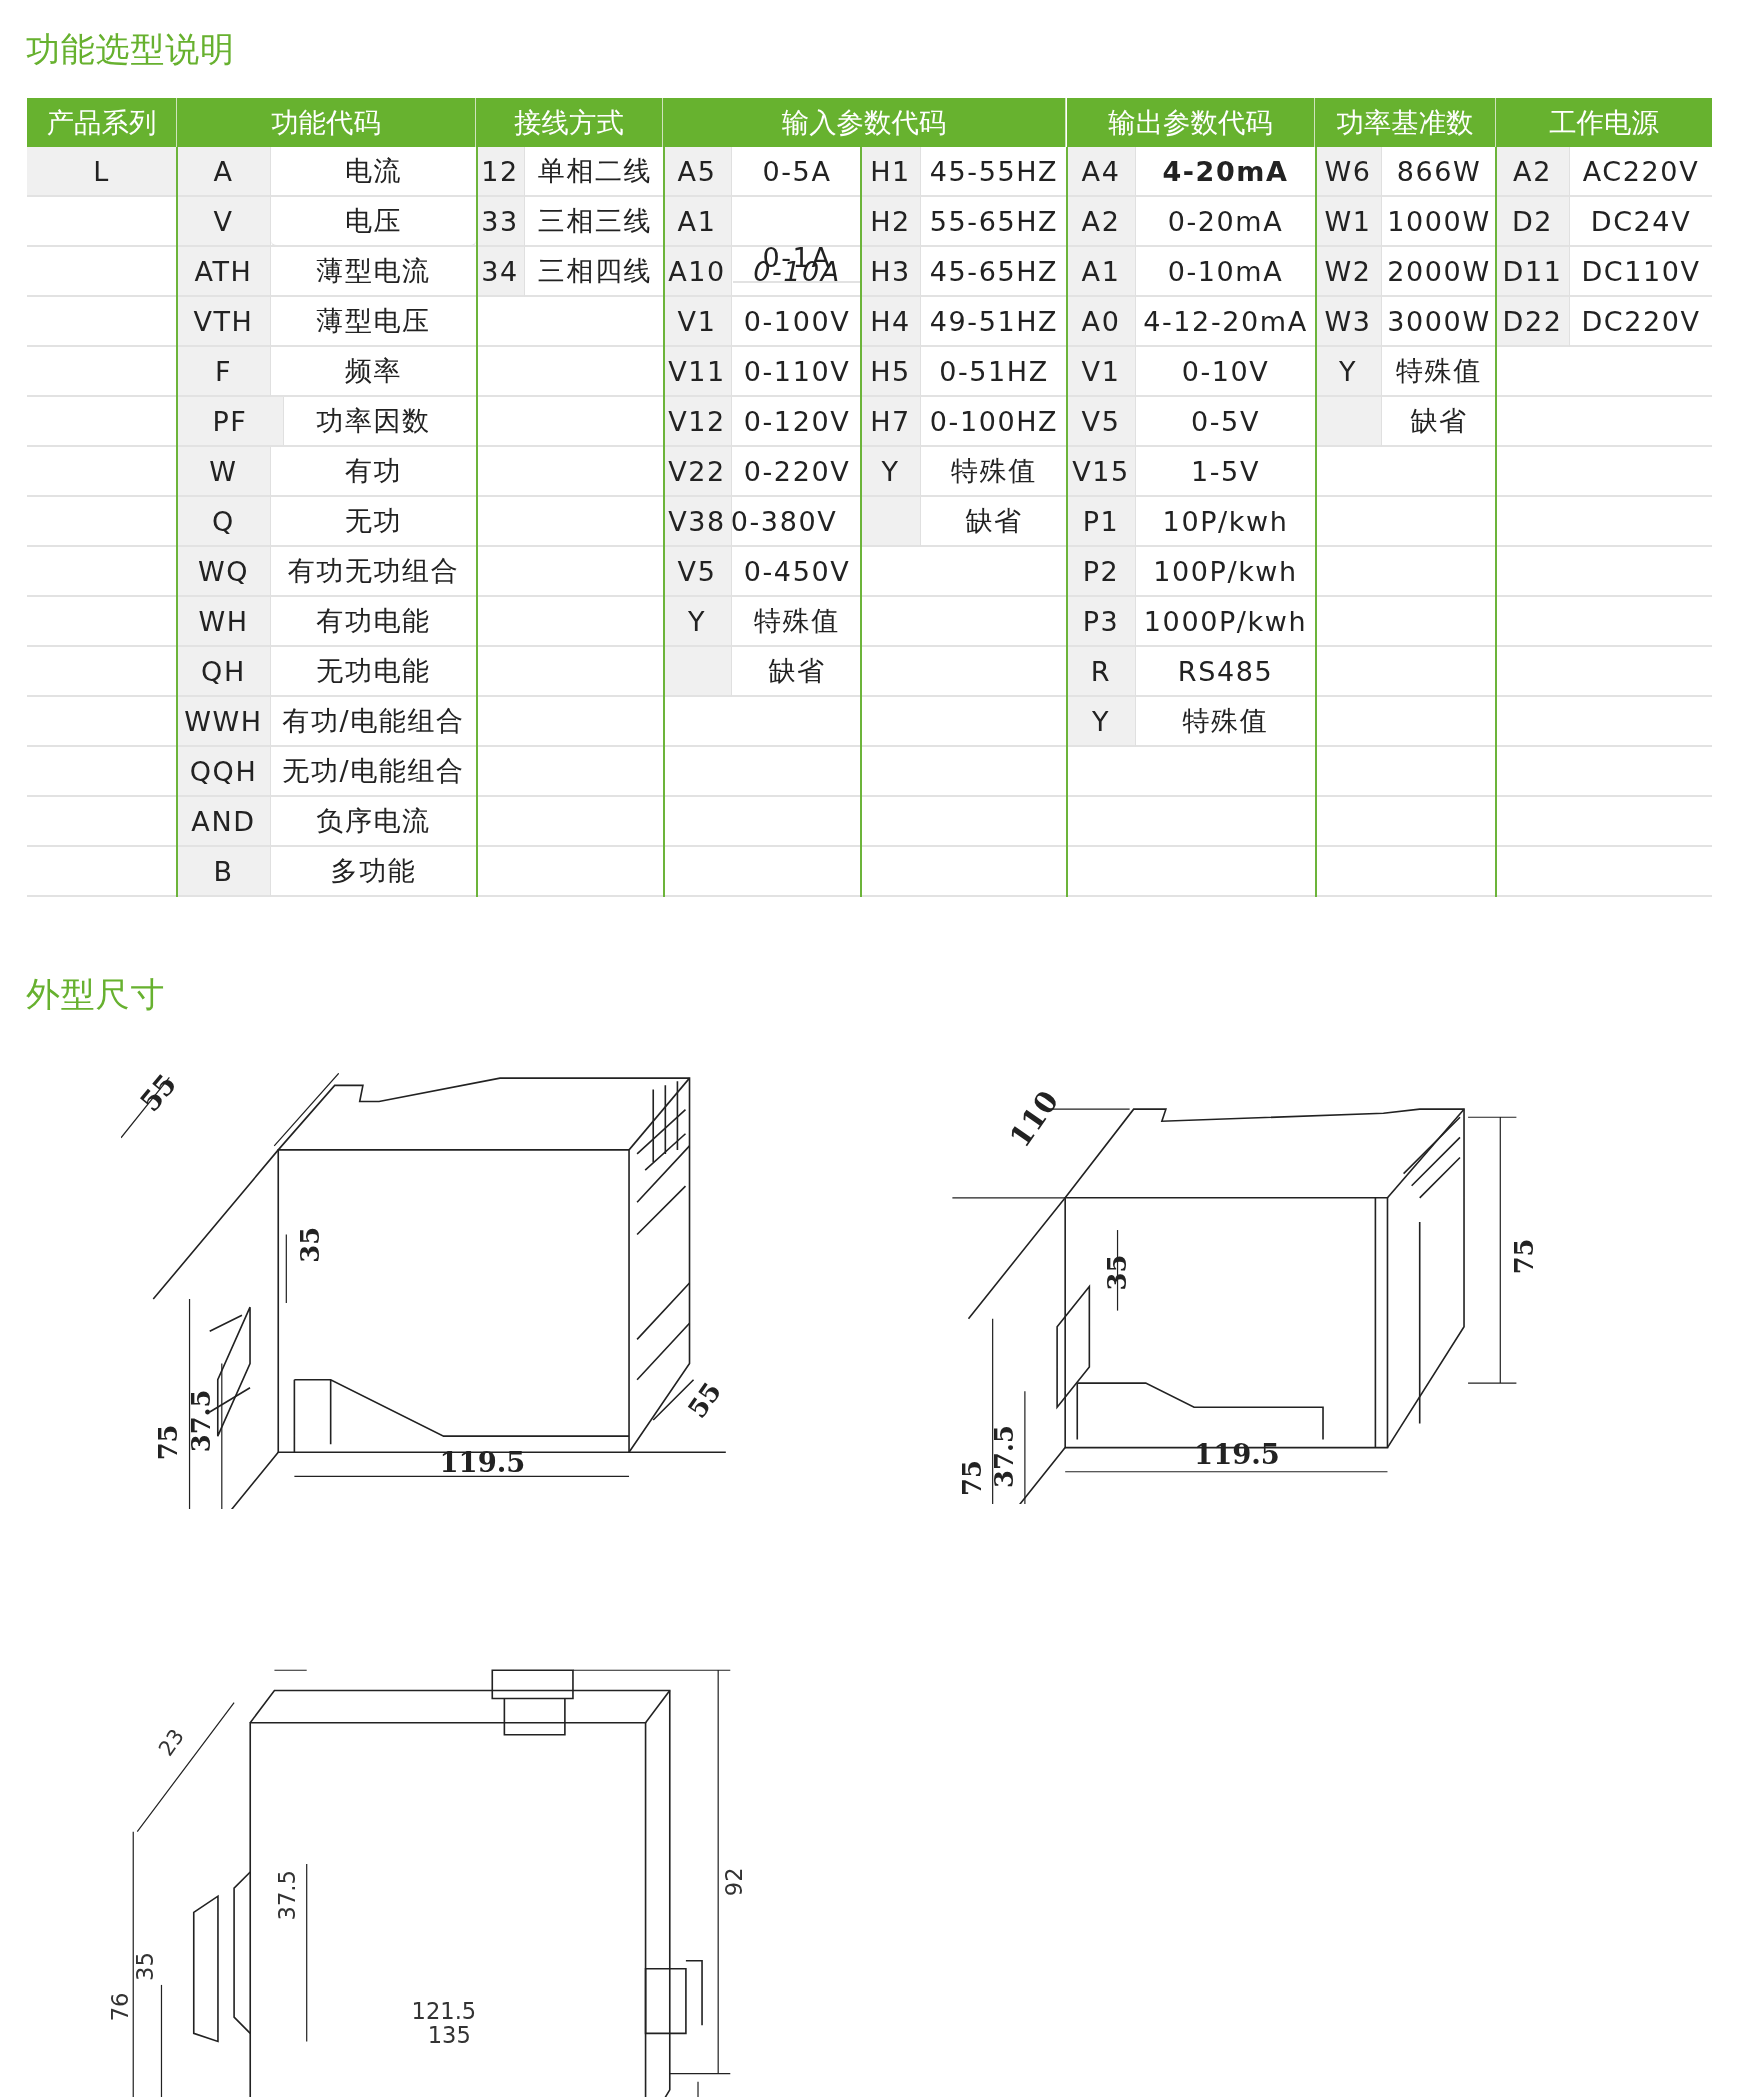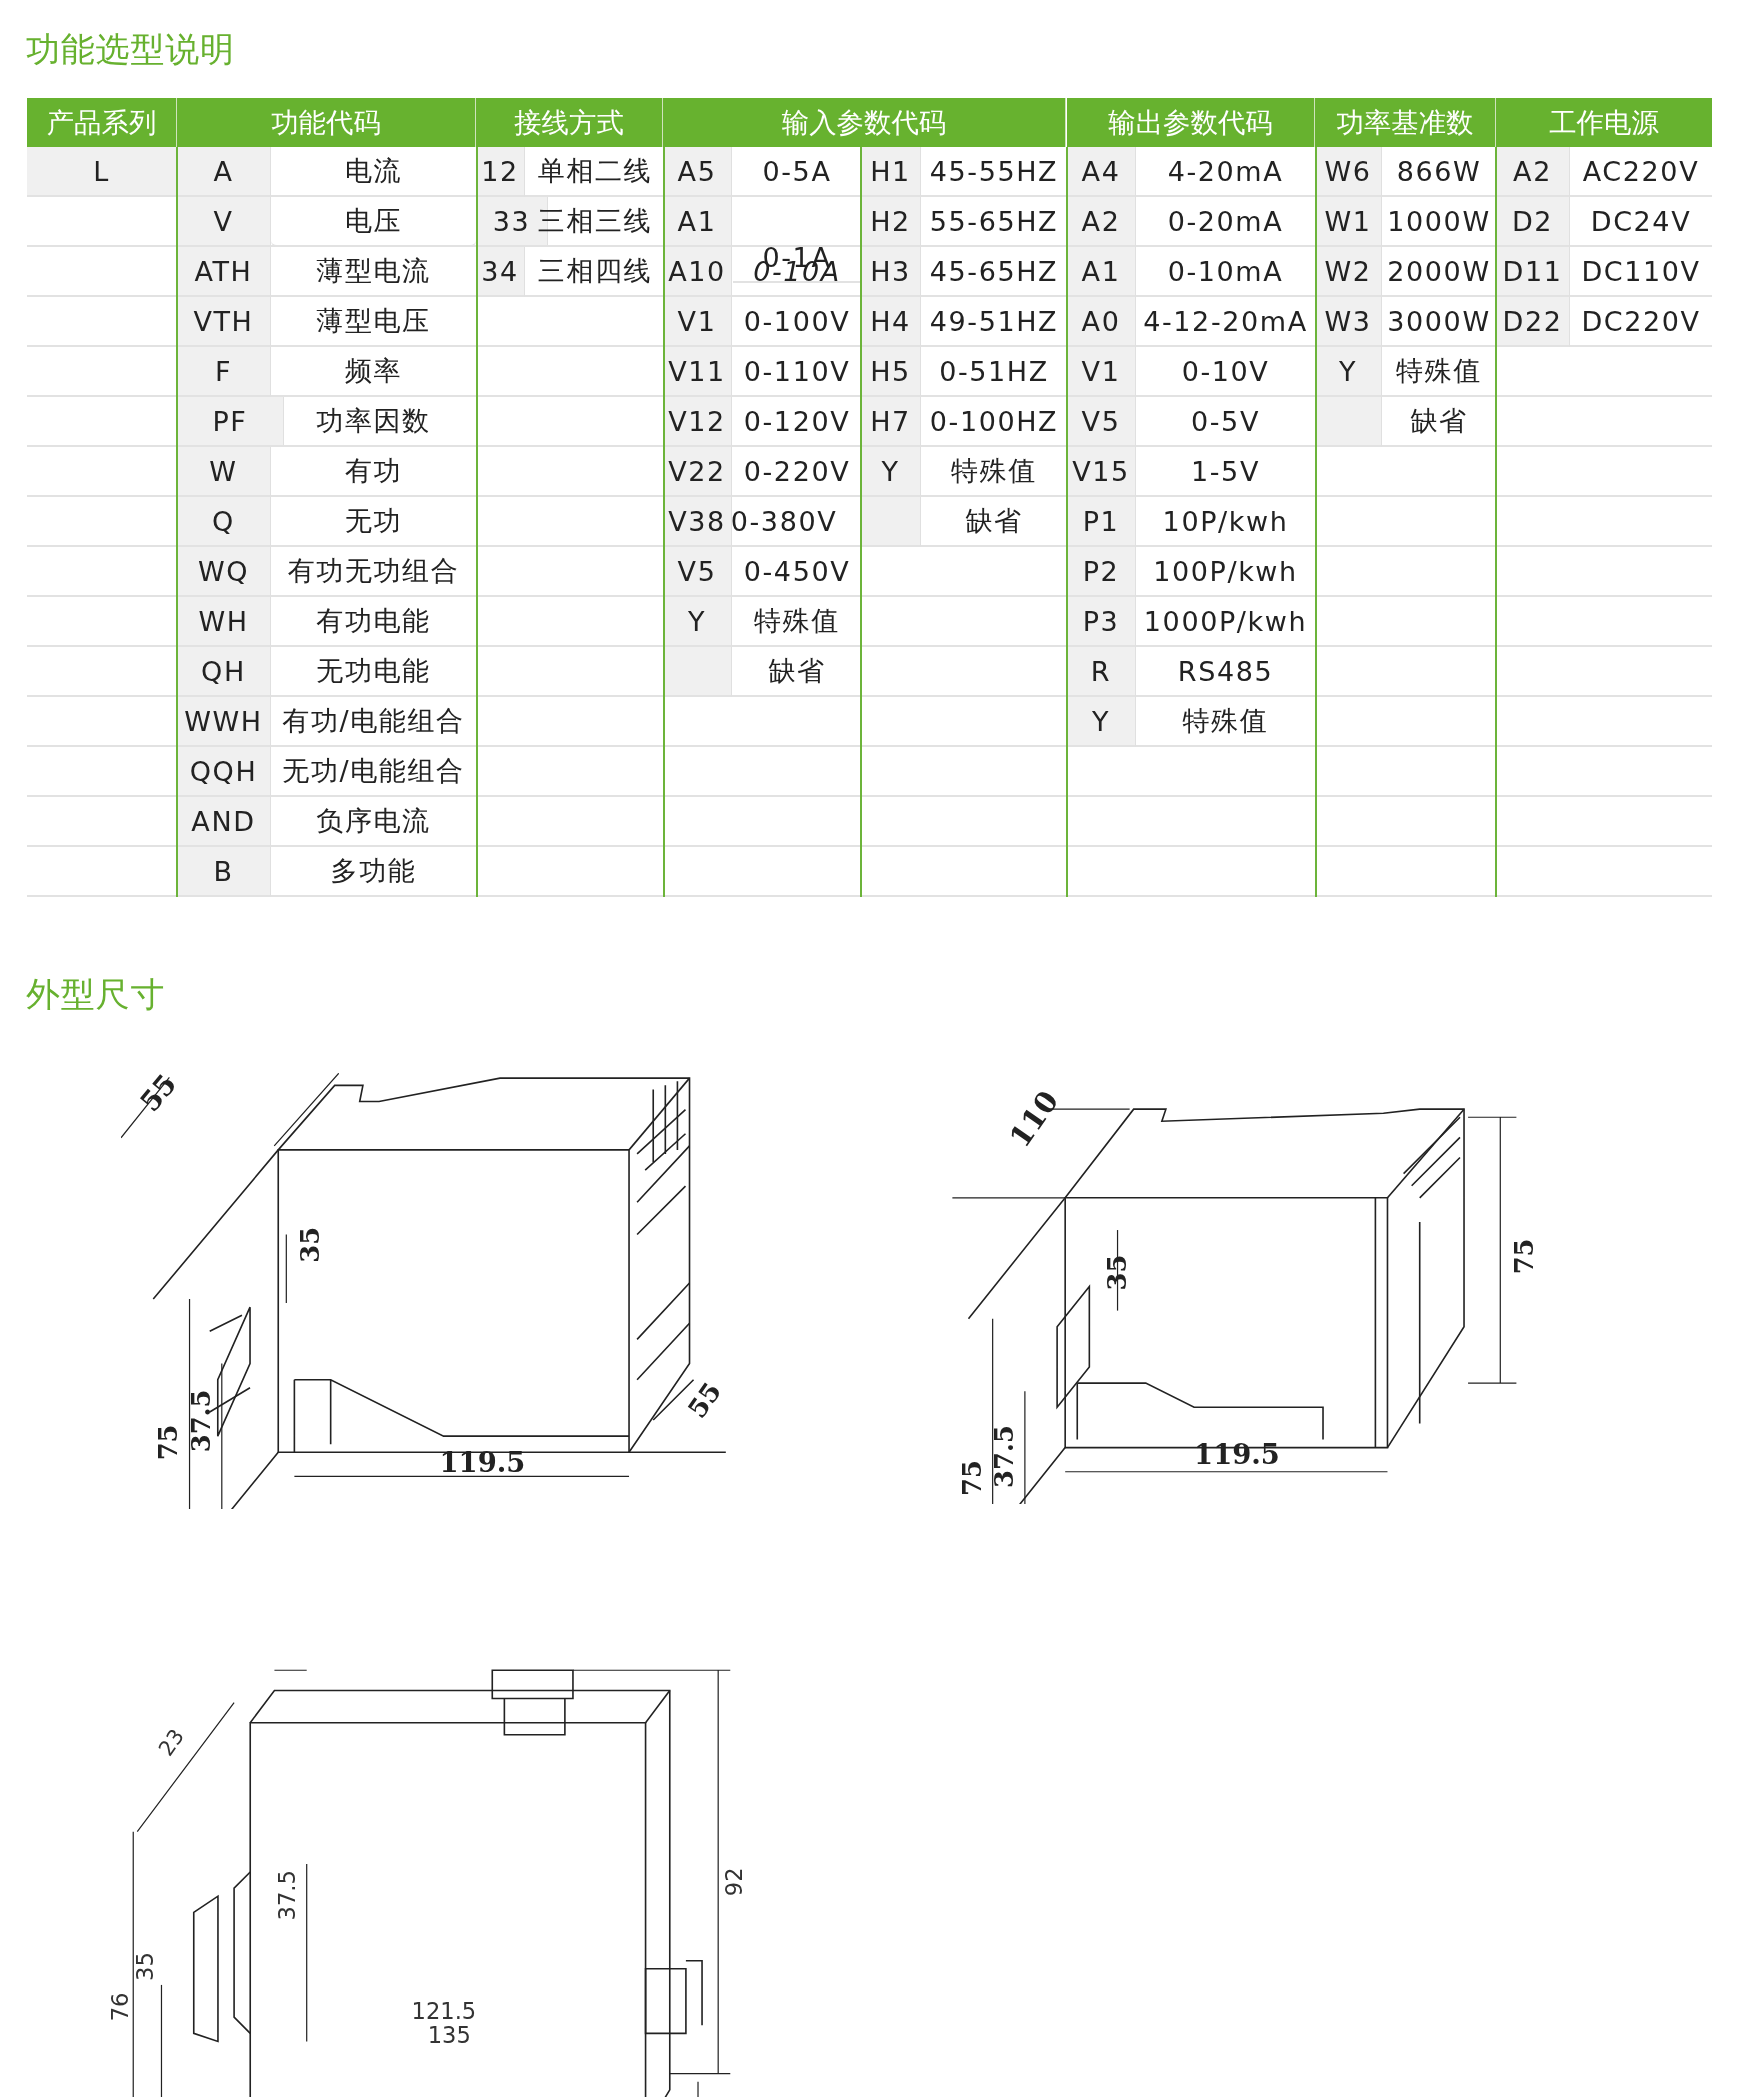--- a/index.html
+++ b/index.html
@@ -72,21 +72,21 @@
     <div class="cell code" style="left: 150px; width: 94px; top: 599px;">WWH</div>
     <div class="cell " style="left: 244px; width: 205px; top: 599px;">有功/电能组合</div>
     <div class="cell code" style="left: 150px; width: 94px; top: 649px;">QQH</div>
     <div class="cell " style="left: 244px; width: 205px; top: 649px;">无功/电能组合</div>
     <div class="cell code" style="left: 150px; width: 94px; top: 699px;">AND</div>
     <div class="cell " style="left: 244px; width: 205px; top: 699px;">负序电流</div>
     <div class="cell code" style="left: 150px; width: 94px; top: 749px;">B</div>
     <div class="cell " style="left: 244px; width: 205px; top: 749px;">多功能</div>
     <div class="cell code" style="left: 449px; width: 49px; top: 49px;">12</div>
     <div class="cell " style="left: 499px; width: 138px; top: 49px;">单相二线</div>
-    <div class="cell code" style="left: 449px; width: 72px; top: 99px;">33</div>
+    <div class="cell code" style="left: 449px; width: 49px; top: 99px;">33</div>
     <div class="cell " style="left: 499px; width: 138px; top: 99px;">三相三线</div>
     <div class="cell code" style="left: 449px; width: 49px; top: 149px;">34</div>
     <div class="cell " style="left: 499px; width: 138px; top: 149px;">三相四线</div>
     <div class="cell code" style="left: 636px; width: 69px; top: 49px;">A5</div>
     <div class="cell " style="left: 706px; width: 128px; top: 49px;">0-5A</div>
     <div class="cell code" style="left: 636px; width: 69px; top: 99px;">A1</div>
     <div class="cell " style="left: 706px; width: 128px; top: 99px; margin-top: 36px;">0-1A</div>
     <div class="cell code" style="left: 636px; width: 69px; top: 149px;">A10</div>
     <div class="cell " style="left: 706px; width: 128px; top: 149px; font-style: italic;">0-10A</div>
     <div class="cell code" style="left: 636px; width: 69px; top: 199px;">V1</div>
@@ -115,21 +115,21 @@
     <div class="cell " style="left: 894px; width: 146px; top: 199px;">49-51HZ</div>
     <div class="cell code" style="left: 834px; width: 60px; top: 249px;">H5</div>
     <div class="cell " style="left: 894px; width: 146px; top: 249px;">0-51HZ</div>
     <div class="cell code" style="left: 834px; width: 60px; top: 299px;">H7</div>
     <div class="cell " style="left: 894px; width: 146px; top: 299px;">0-100HZ</div>
     <div class="cell code" style="left: 834px; width: 60px; top: 349px;">Y</div>
     <div class="cell " style="left: 894px; width: 146px; top: 349px;">特殊值</div>
     <div class="cell code" style="left: 834px; width: 60px; top: 399px;"></div>
     <div class="cell " style="left: 894px; width: 146px; top: 399px;">缺省</div>
     <div class="cell code" style="left: 1040px; width: 69px; top: 49px;">A4</div>
-    <div class="cell " style="left: 1109px; width: 179px; top: 49px;">4-20mA</div>
+    <div class="cell " style="left: 1109px; width: 179px; top: 49px; font-weight: bold;">4-20mA</div>
     <div class="cell code" style="left: 1040px; width: 69px; top: 99px;">A2</div>
     <div class="cell " style="left: 1109px; width: 179px; top: 99px;">0-20mA</div>
     <div class="cell code" style="left: 1040px; width: 69px; top: 149px;">A1</div>
     <div class="cell " style="left: 1109px; width: 179px; top: 149px;">0-10mA</div>
     <div class="cell code" style="left: 1040px; width: 69px; top: 199px;">A0</div>
     <div class="cell " style="left: 1109px; width: 179px; top: 199px;">4-12-20mA</div>
     <div class="cell code" style="left: 1040px; width: 69px; top: 249px;">V1</div>
     <div class="cell " style="left: 1109px; width: 179px; top: 249px;">0-10V</div>
     <div class="cell code" style="left: 1040px; width: 69px; top: 299px;">V5</div>
     <div class="cell " style="left: 1109px; width: 179px; top: 299px;">0-5V</div>

